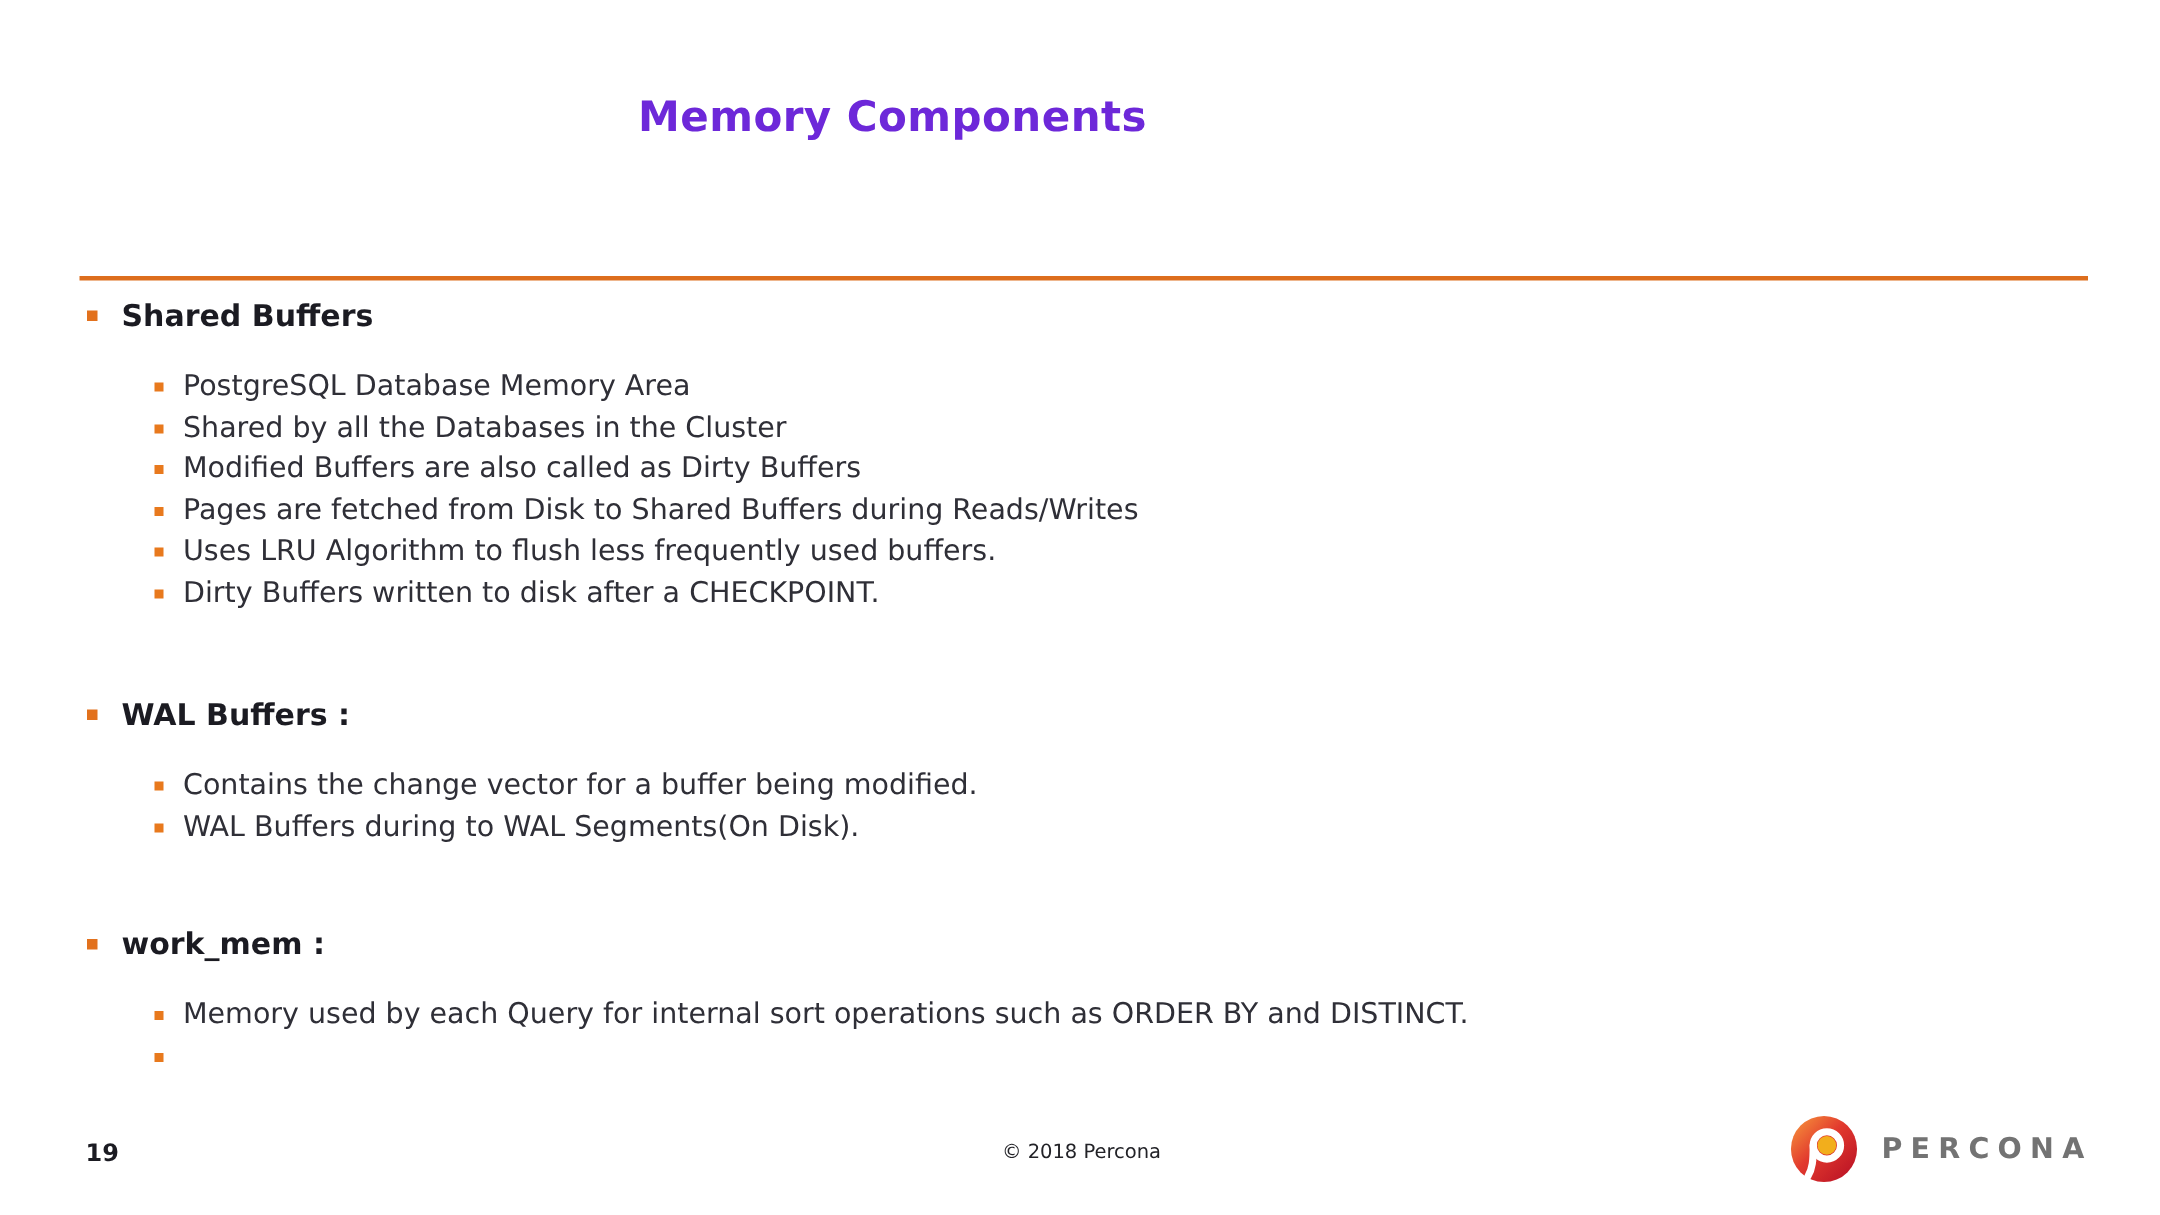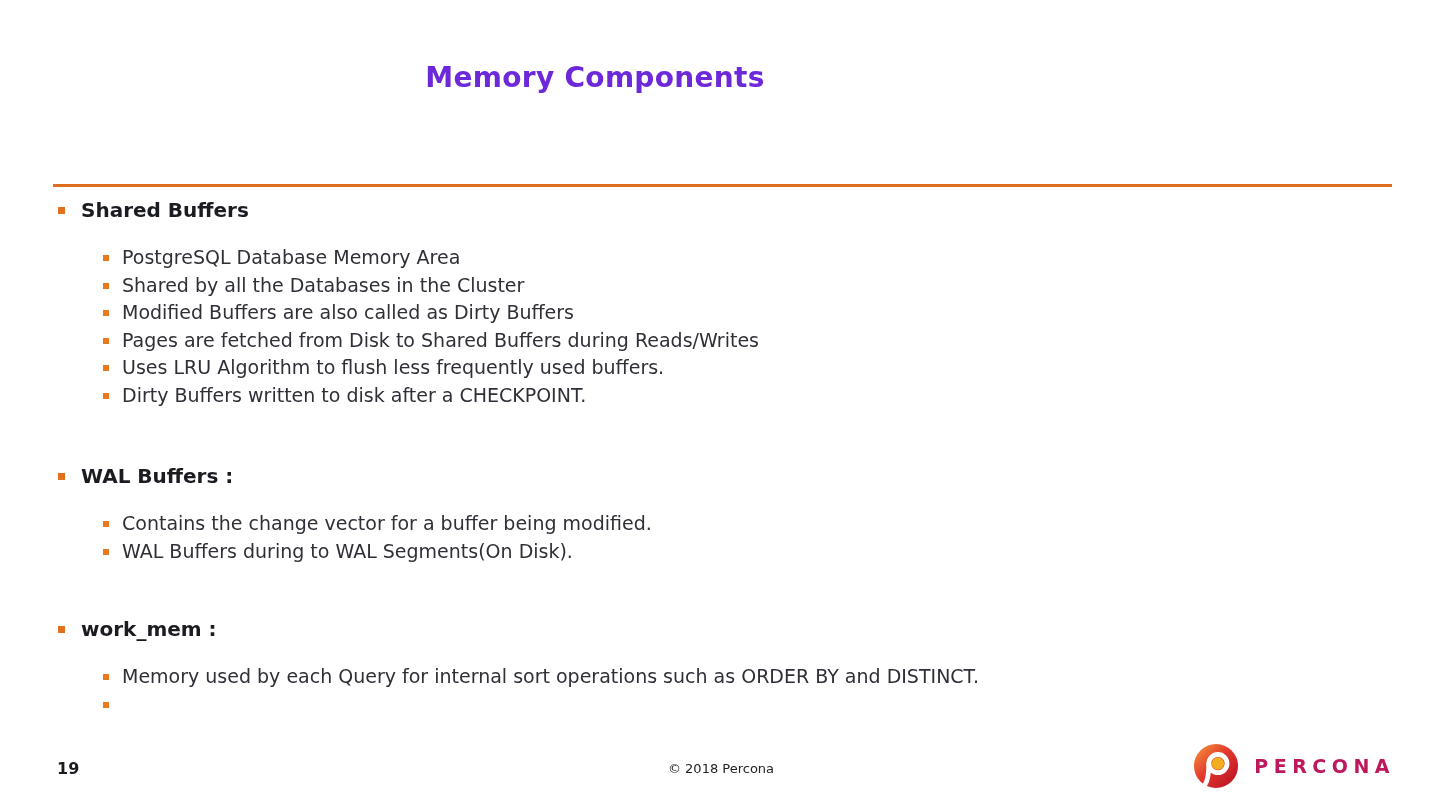--- a/index.html
+++ b/index.html
@@ -106,21 +106,21 @@
     right: 45px;
     top: 743px;
     display: flex;
     align-items: center;
     gap: 15px;
   }
   .logo-text {
     font-size: 19px;
     font-weight: bold;
     letter-spacing: 5.5px;
-    color: #be185d;
+    color: #737373;
   }
 </style>
 </head>
 <body>
 
 <div class="slide">
 
   <div class="slide-title">Memory Components</div>
 
   <div class="divider"></div>

